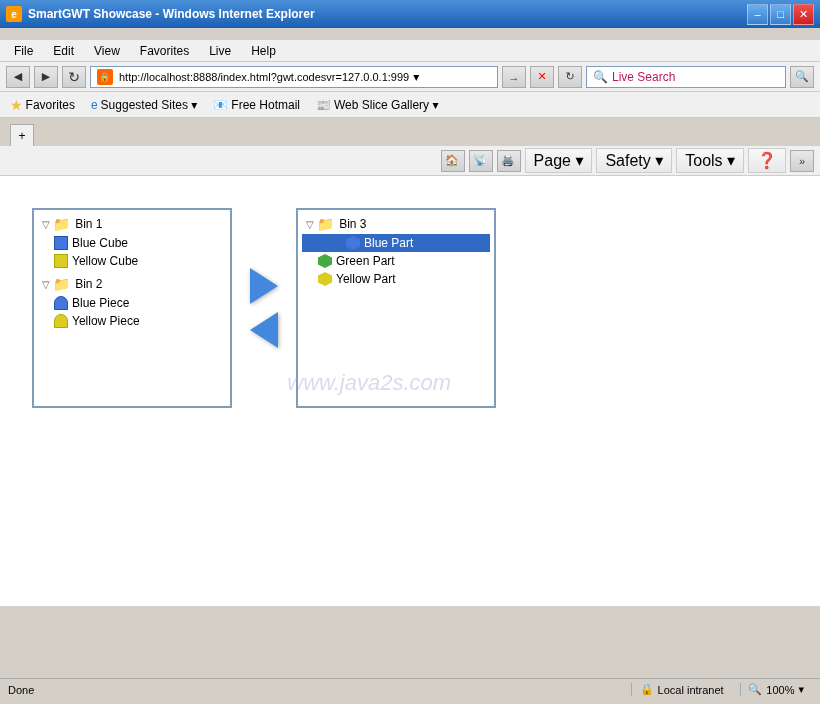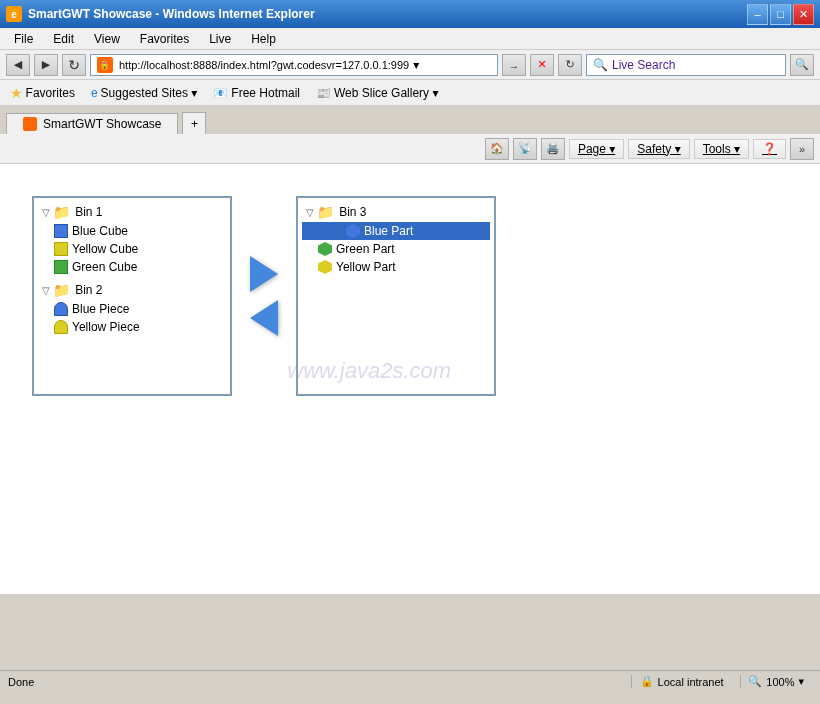--- a/index.html
+++ b/index.html
@@ -28,20 +28,21 @@
 
     
     .menu-bar {
       background: #f0f0f0;
       border-bottom: 1px solid #ccc;
       display: flex;
       align-items: center;
       padding: 2px 6px;
       height: 22px;
       gap: 4px;
+      margin-top: 12px;
     }
     .menu-item { padding: 2px 8px; cursor: pointer; font-size: 12px; color: #000; }
 
     
     .address-bar {
       background: #f0f0f0;
       border-bottom: 1px solid #ccc;
       display: flex;
       align-items: center;
       padding: 3px 6px;
@@ -100,24 +101,24 @@
       background: #f0f0f0;
       border-bottom: 1px solid #ccc;
       display: flex;
       align-items: center;
       padding: 2px 6px;
       height: 30px;
       gap: 4px;
       justify-content: flex-end;
     }
     .nav-tool-btn {
-      padding: 2px 8px; font-size: 12px; cursor: pointer;
+      padding: 2px 8px; font-size: 16px; cursor: pointer;
       background: linear-gradient(to bottom, #f8f8f8, #e8e8e8);
       border: 1px solid #ccc;
-      display: flex; align-items: center; gap: 3px; text-decoration: underline;
+      display: flex; align-items: center; gap: 3px;
     }
 
     
     .main-content {
       background: white;
       padding: 16px;
       height: calc(704px - 28px - 22px - 30px - 26px - 28px - 30px - 22px);
       overflow: auto;
       position: relative;
     }
@@ -126,21 +127,21 @@
     .status-bar {
       background: #d4d0c8;
       border-top: 1px solid #aaa;
       display: flex;
       align-items: center;
       padding: 2px 8px;
       height: 22px;
       font-size: 11px;
       justify-content: space-between;
       position: absolute;
-      bottom: 12px; left: 0; right: 0;
+      bottom: 4px; left: 0; right: 0;
     }
     .status-right { display: flex; align-items: center; gap: 8px; }
     .status-zone { display: flex; align-items: center; gap: 4px; padding: 0 8px; border-left: 1px solid #aaa; }
 
     
     .transfer-container {
       display: flex;
       align-items: center;
       gap: 12px;
       padding: 16px;
@@ -258,21 +259,21 @@
   <div class="address-box">
     <div class="address-icon">🔒</div>
     <span style="font-size:11px;">http://localhost:8888/index.html?gwt.codesvr=127.0.0.1:999</span>
     <span style="margin-left:4px;">▾</span>
   </div>
   <div class="nav-btn">→</div>
   <div class="nav-btn" style="color:red;">✕</div>
   <div class="nav-btn">↻</div>
   <div class="search-box">
     <span style="color:#999;margin-right:4px;">🔍</span>
-    <span style="color:#4c1d95;">Live Search</span>
+    <span style="color:#be185d;">Live Search</span>
   </div>
   <div class="nav-btn">🔍</div>
 </div>
 
 <div class="favorites-bar">
   <div class="fav-item">
     <span class="fav-star">★</span>
     <span>Favorites</span>
   </div>
   <div class="fav-item">
@@ -283,24 +284,20 @@
     <span>📧</span>
     <span>Free Hotmail</span>
   </div>
   <div class="fav-item">
     <span>📰</span>
     <span>Web Slice Gallery ▾</span>
   </div>
 </div>
 
 <div class="tab-bar">
-  <div class="browser-tab">
-    <div class="tab-icon"></div>
-    <span>SmartGWT Showcase</span>
-  </div>
   <div style="width:24px;height:22px;background:#f0f0f0;border:1px solid #aaa;border-bottom:none;display:flex;align-items:center;justify-content:center;cursor:pointer;margin-left:4px;">+</div>
 </div>
 
 <div class="nav-toolbar">
   <div class="nav-btn">🏠</div>
   <div class="nav-btn">📡</div>
   <div class="nav-btn">🖨️</div>
   <div class="nav-tool-btn">Page ▾</div>
   <div class="nav-tool-btn">Safety ▾</div>
   <div class="nav-tool-btn">Tools ▾</div>
@@ -320,24 +317,20 @@
         <span>Bin 1</span>
       </div>
       <div class="tree-node tree-node-indent">
         <span class="icon-blue-cube"></span>
         <span>Blue Cube</span>
       </div>
       <div class="tree-node tree-node-indent">
         <span class="icon-yellow-cube"></span>
         <span>Yellow Cube</span>
       </div>
-      <div class="tree-node tree-node-indent">
-        <span class="icon-green-cube"></span>
-        <span>Green Cube</span>
-      </div>
 
       <div class="tree-node" style="margin-top:4px;">
         <span class="expand-icon">▽</span>
         <span class="folder-closed">📁</span>
         <span>Bin 2</span>
       </div>
       <div class="tree-node tree-node-indent">
         <span class="icon-blue-piece"></span>
         <span>Blue Piece</span>
       </div>

